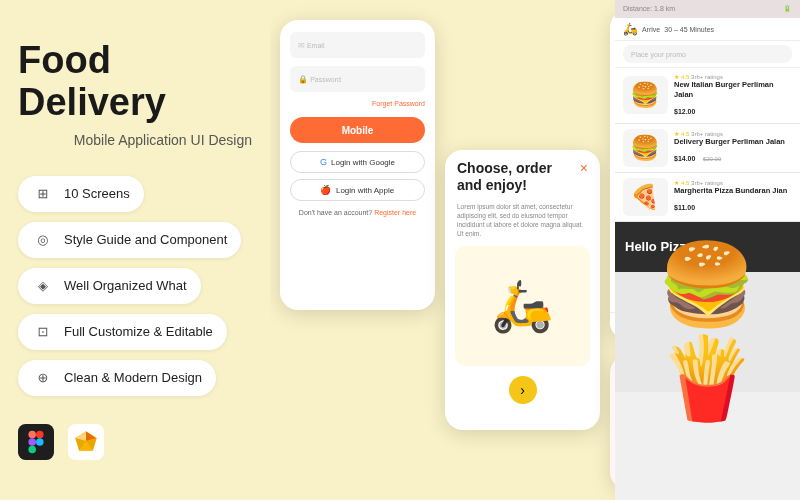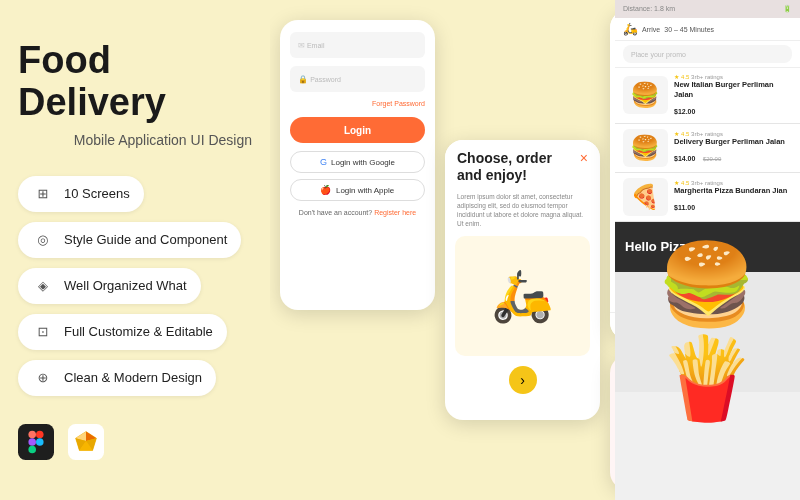--- a/index.html
+++ b/index.html
@@ -135,21 +135,21 @@
       font-size: 7px;
       color: #666;
       margin-top: 8px;
     }
     .register-link { color: #ff6b35; }
 
     
     .phone-2 {
       position: absolute;
       left: 175px;
-      top: 140px;
+      top: 150px;
       width: 155px;
       height: 280px;
       background: white;
       border-radius: 18px;
       box-shadow: 0 4px 20px rgba(0,0,0,0.15);
       overflow: hidden;
     }
     .phone-2-header {
       background: #fff;
       padding: 10px 12px 8px;
@@ -518,21 +518,21 @@
 <div class="mockup-area">
 
   <div class="phone-1">
     <div class="login-input">
       <span style="color:#ccc">✉</span>&nbsp;<span style="font-size:7px;color:#bbb">Email</span>
     </div>
     <div class="login-input">
       <span style="color:#ccc">🔒</span>&nbsp;<span style="font-size:7px;color:#bbb">Password</span>
     </div>
     <div class="forget-pwd">Forget Password</div>
-    <div class="login-btn">Login</div>
+    <div class="login-btn">Mobile</div>
     <div class="social-btn">
       <span style="color:#4285f4;margin-right:4px;font-size:9px">G</span>
       <span>Login with Google</span>
     </div>
     <div class="social-btn">
       <span style="margin-right:4px;font-size:9px">🍎</span>
       <span>Login with Apple</span>
     </div>
     <div class="register-text">
       <span>Don't have an account?</span>

